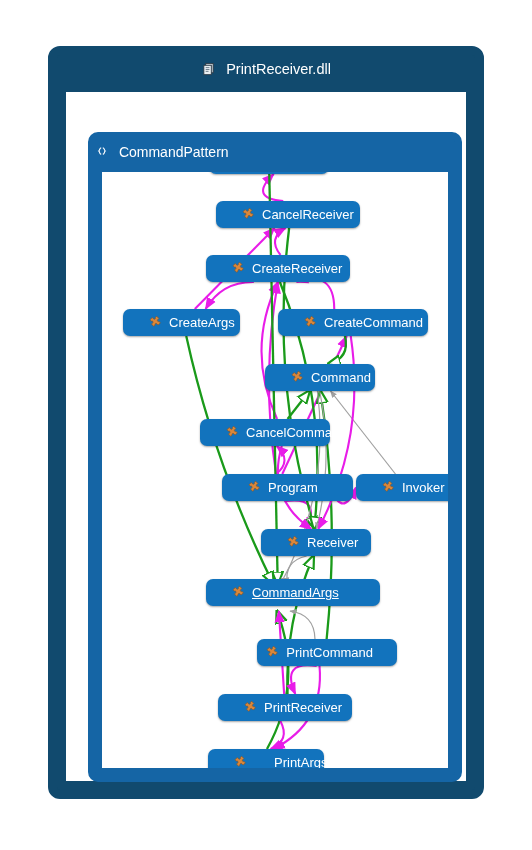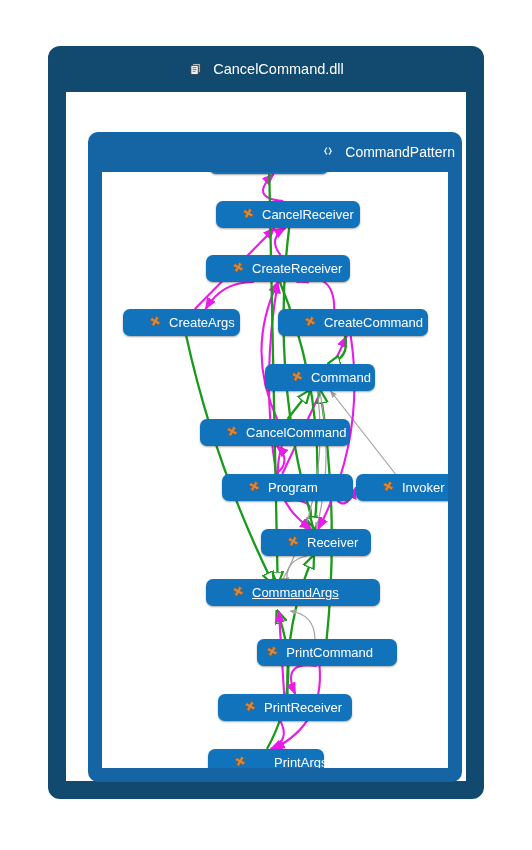--- a/index.html
+++ b/index.html
@@ -13,21 +13,21 @@
             box-sizing:border-box;}
   .assembly-title{height:28px;line-height:28px;text-align:center;color:#ffffff;
                   font-size:14.5px;white-space:nowrap;}
   .assembly-body{position:absolute;left:9px;right:9px;top:37px;bottom:9px;
                  background:#ffffff;}
 
   
   .namespace{position:absolute;left:22px;top:40px;width:374px;height:650px;
              border:7px solid #1565A5;border-radius:10px;background:#1565A5;
              box-sizing:border-box;}
-  .ns-title{height:26px;line-height:26px;text-align:right;color:#ffffff;
+  .ns-title{height:26px;line-height:26px;text-align:left;color:#ffffff;
             font-size:14px;white-space:nowrap;}
   .ns-body{position:absolute;left:7px;right:7px;top:33px;bottom:7px;
            background:#ffffff;overflow:hidden;}
 
   .ttl-ico{display:inline-block;vertical-align:-3px;margin-right:6px;}
 
   
   #edges{position:absolute;left:0;top:0;width:100%;height:100%;}
   .node{position:absolute;background:#1273BD;border-radius:7px;
         display:flex;align-items:center;color:#fff;font-size:13px;
@@ -43,21 +43,21 @@
 
   <div class="assembly">
     <div class="assembly-title">
       <span class="ttl-ico">
         <svg width="15" height="15" viewBox="0 0 16 16">
           <rect x="5" y="1.5" width="8" height="10" fill="#cfd8de" stroke="#2b3b47" stroke-width="1"></rect>
           <rect x="3" y="3.5" width="8" height="10" fill="#e9eff3" stroke="#2b3b47" stroke-width="1"></rect>
           <path d="M5 6h4M5 8h4M5 10h3" stroke="#6a7b86" stroke-width="1"></path>
         </svg>
       </span>
-      <span>CancelCommand.dll</span>
+      <span>PrintReceiver.dll</span>
     </div>
 
     <div class="assembly-body">
       <div class="namespace">
         <div class="ns-title">
           <span class="ttl-ico">
             <svg width="14" height="14" viewBox="0 0 16 16">
               <path d="M6.6 2.2c-1.6 .5-1.2 3-2.2 3.5 1 .6 .6 3.1 2.2 3.6" fill="none" stroke="#ffffff" stroke-width="1.3" stroke-linecap="round"></path>
               <path d="M9.4 2.2c1.6 .5 1.2 3 2.2 3.5-1 .6-.6 3.1-2.2 3.6" fill="none" stroke="#ffffff" stroke-width="1.3" stroke-linecap="round"></path>
             </svg>
@@ -135,21 +135,21 @@
                   <path d="M3.2 5.1 5.6 2.7l1.5 1.5a1.2 1.2 0 0 0 1.8-1.5l1.4-1.4 2.4 2.4-1.4 1.4a1.2 1.2 0 0 0 1.5 1.8L14.3 8.3 11.9 10.7 10.4 9.2a1.2 1.2 0 0 0-1.8 1.5L7.2 12.1 4.8 9.7 6.2 8.3A1.2 1.2 0 0 0 4.7 6.5L3.2 5.1z" fill="#D9873B" stroke="#8a5420" stroke-width=".7" stroke-linejoin="round"></path>
                 </svg>
                 <span class="lbl">CreateCommand</span>
               </div>
               <div class="node" style="left: 163px; top: 192px; width: 110px;">
                 <svg class="cls-ico" width="15" height="15" viewBox="0 0 16 16">
                   <path d="M3.2 5.1 5.6 2.7l1.5 1.5a1.2 1.2 0 0 0 1.8-1.5l1.4-1.4 2.4 2.4-1.4 1.4a1.2 1.2 0 0 0 1.5 1.8L14.3 8.3 11.9 10.7 10.4 9.2a1.2 1.2 0 0 0-1.8 1.5L7.2 12.1 4.8 9.7 6.2 8.3A1.2 1.2 0 0 0 4.7 6.5L3.2 5.1z" fill="#D9873B" stroke="#8a5420" stroke-width=".7" stroke-linejoin="round"></path>
                 </svg>
                 <span class="lbl">Command</span>
               </div>
-              <div class="node" style="left: 98px; top: 247px; width: 150px;">
+              <div class="node" style="left: 98px; top: 247px; width: 130px;">
                 <svg class="cls-ico" width="15" height="15" viewBox="0 0 16 16">
                   <path d="M3.2 5.1 5.6 2.7l1.5 1.5a1.2 1.2 0 0 0 1.8-1.5l1.4-1.4 2.4 2.4-1.4 1.4a1.2 1.2 0 0 0 1.5 1.8L14.3 8.3 11.9 10.7 10.4 9.2a1.2 1.2 0 0 0-1.8 1.5L7.2 12.1 4.8 9.7 6.2 8.3A1.2 1.2 0 0 0 4.7 6.5L3.2 5.1z" fill="#D9873B" stroke="#8a5420" stroke-width=".7" stroke-linejoin="round"></path>
                 </svg>
                 <span class="lbl">CancelCommand</span>
               </div>
               <div class="node" style="left: 120px; top: 302px; width: 131px;">
                 <svg class="cls-ico" width="15" height="15" viewBox="0 0 16 16">
                   <path d="M3.2 5.1 5.6 2.7l1.5 1.5a1.2 1.2 0 0 0 1.8-1.5l1.4-1.4 2.4 2.4-1.4 1.4a1.2 1.2 0 0 0 1.5 1.8L14.3 8.3 11.9 10.7 10.4 9.2a1.2 1.2 0 0 0-1.8 1.5L7.2 12.1 4.8 9.7 6.2 8.3A1.2 1.2 0 0 0 4.7 6.5L3.2 5.1z" fill="#D9873B" stroke="#8a5420" stroke-width=".7" stroke-linejoin="round"></path>
                 </svg>
                 <span class="lbl">Program</span>

